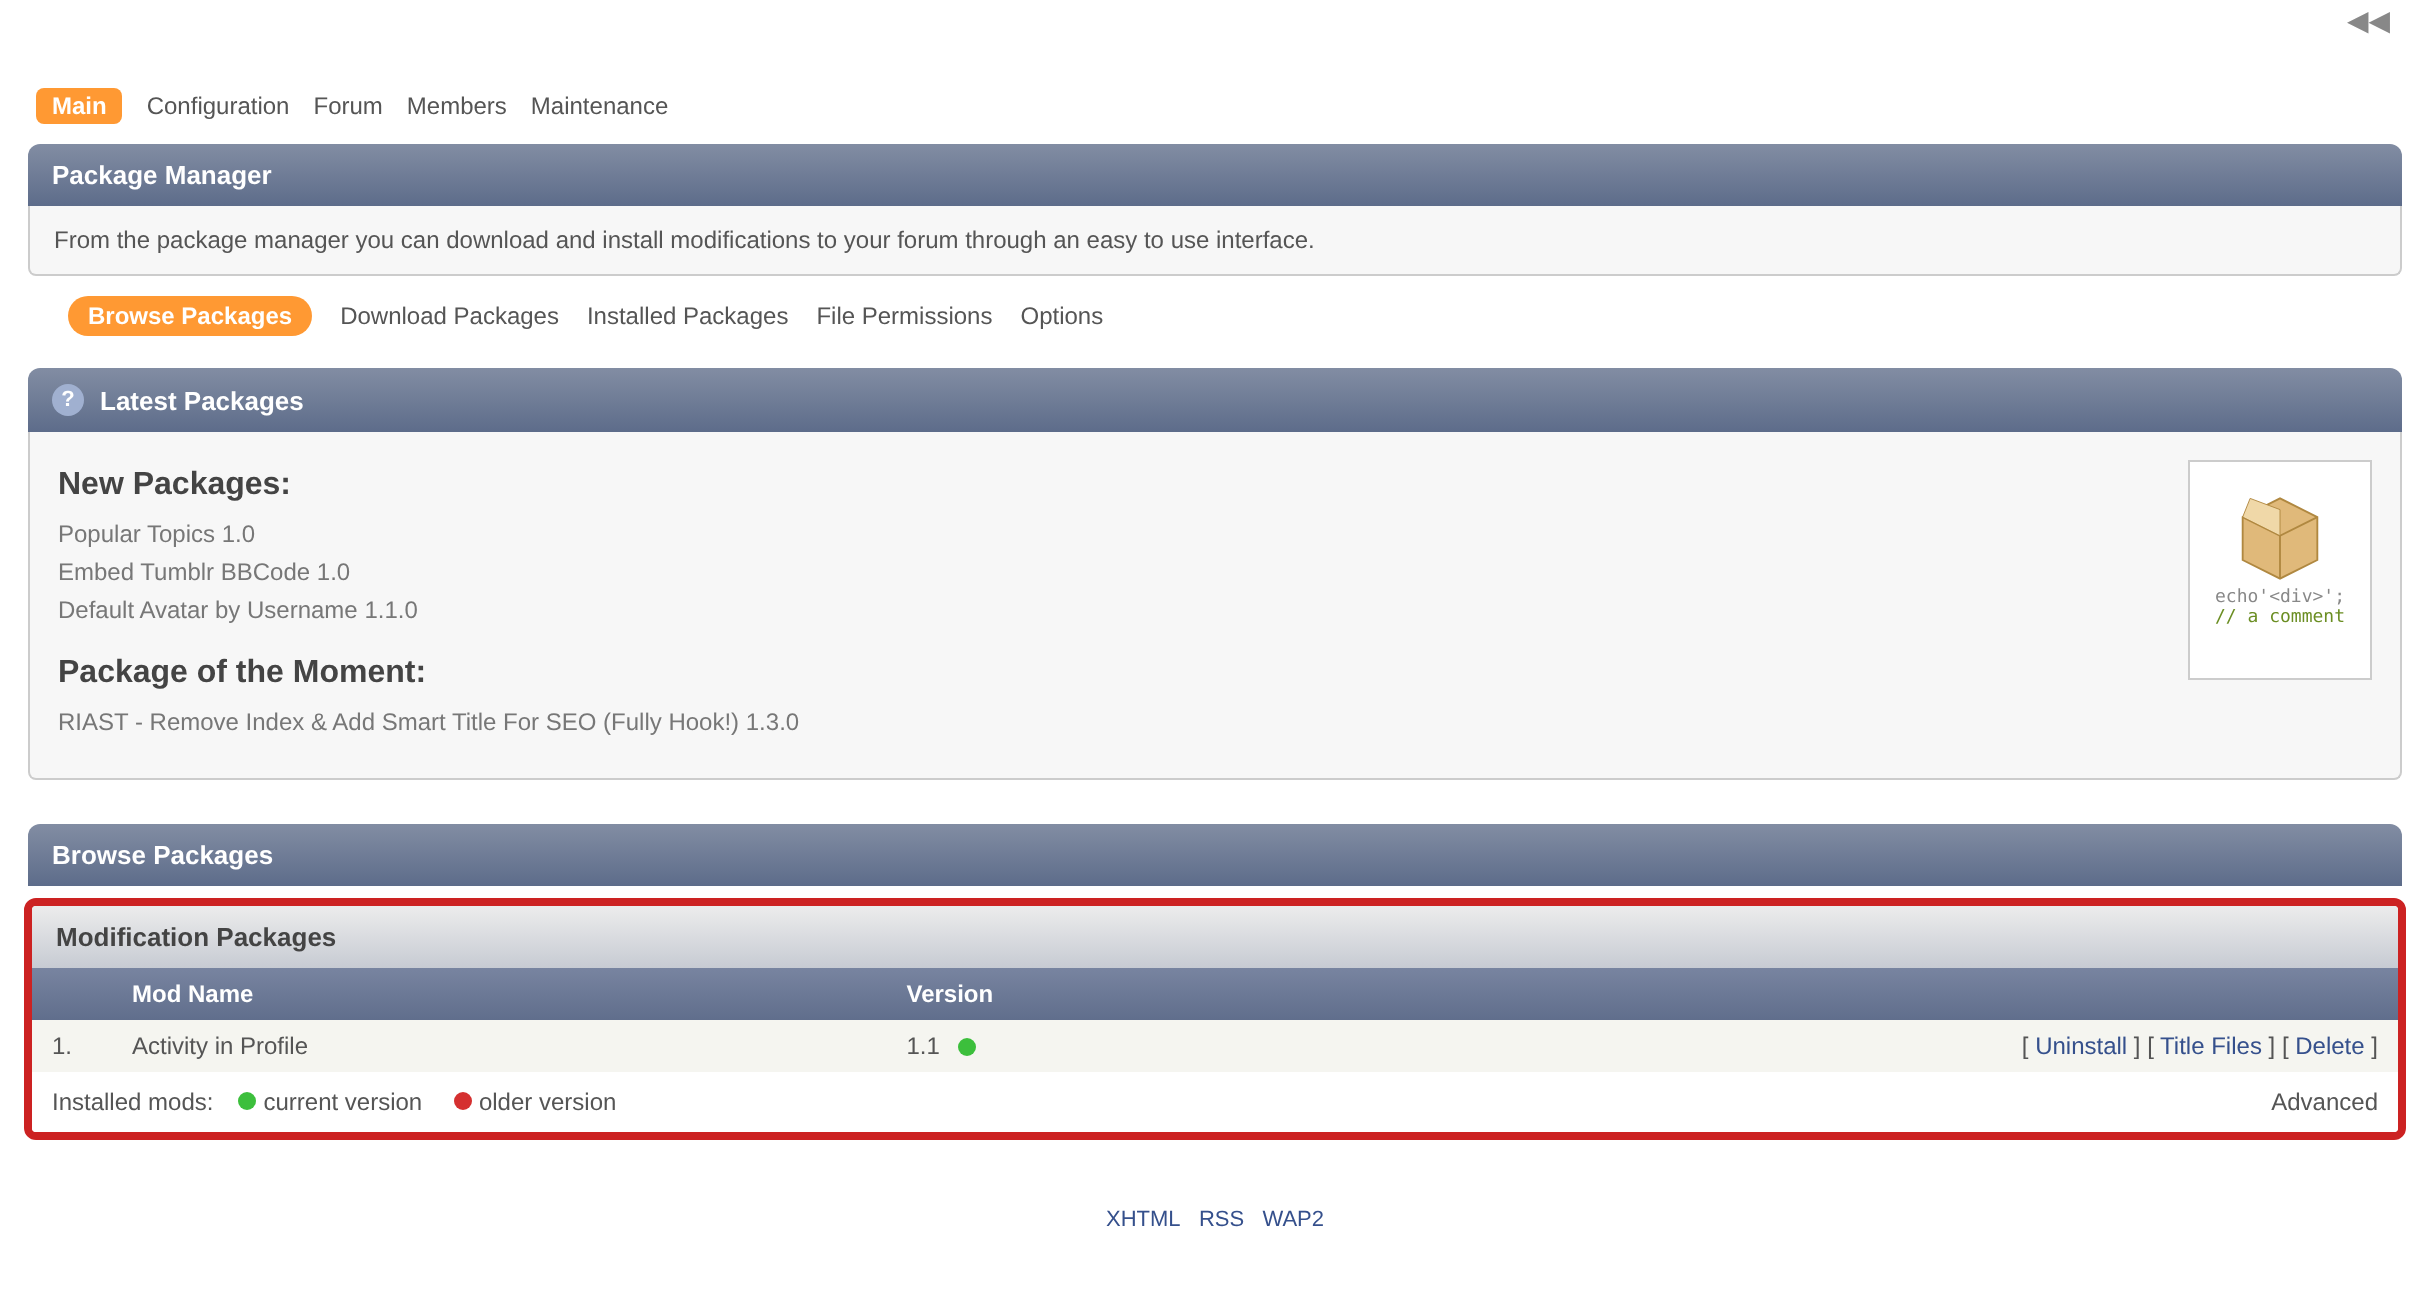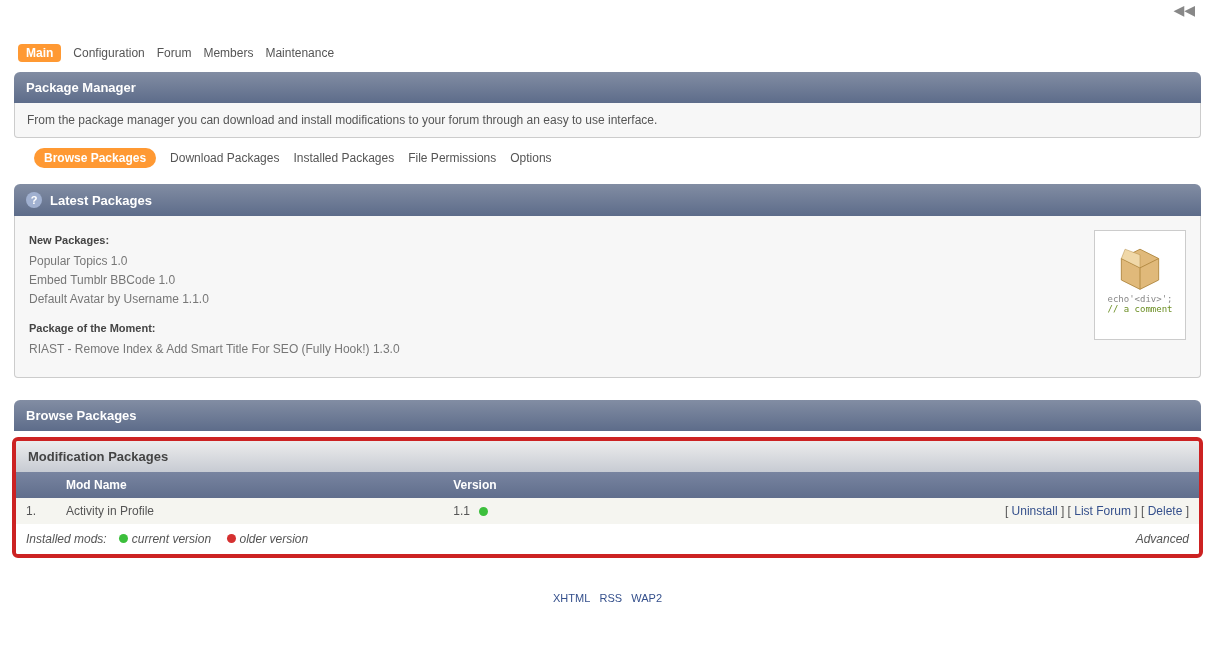--- a/index.html
+++ b/index.html
@@ -90,21 +90,21 @@
     justify-content: center;
   }
   .latest-body {
     padding: 18px 14px;
     color: #777;
     position: relative;
   }
   .latest-body h4 {
     margin: 0 0 6px 0;
     color: #444;
-    font-size: 11px;
+    font-size: 16px;
   }
   .latest-body .pkg-line {
     line-height: 1.6;
   }
   .box-image {
     position: absolute;
     right: 14px;
     top: 14px;
     width: 92px;
     height: 110px;
@@ -160,21 +160,20 @@
     margin-left: 6px;
   }
   .dot.green { background: #3cbf3c; }
   .dot.red { background: #d53030; }
   .legend {
     display: flex;
     padding: 8px 10px;
     background: #fff;
     color: #555;
     align-items: center;
-    font-style: italic;
   }
   .legend .spacer { flex: 1; }
   .footer {
     text-align: center;
     color: #777;
     padding: 24px 0 16px;
     font-size: 11px;
   }
   .footer a { color: #35508c; text-decoration: none; cursor: pointer; }
 </style>
@@ -241,21 +240,21 @@
   </div>
   <div class="table-row">
     <div class="col-idx">1.</div>
     <div class="col-name">Activity in Profile</div>
     <div class="col-ver">
       <span>1.1</span>
       <span class="dot green"></span>
     </div>
     <div class="col-act">
       [ <a>Uninstall</a> ]
-      [ <a>List Forum</a> ]
+      [ <a>Title Files</a> ]
       [ <a>Delete</a> ]
     </div>
   </div>
   <div class="legend">
     <span>Installed mods:</span>
     &nbsp;&nbsp;<span class="dot green"></span>&nbsp;
     <span>current version</span>
     &nbsp;&nbsp;&nbsp;<span class="dot red"></span>&nbsp;
     <span>older version</span>
     <span class="spacer"></span>

